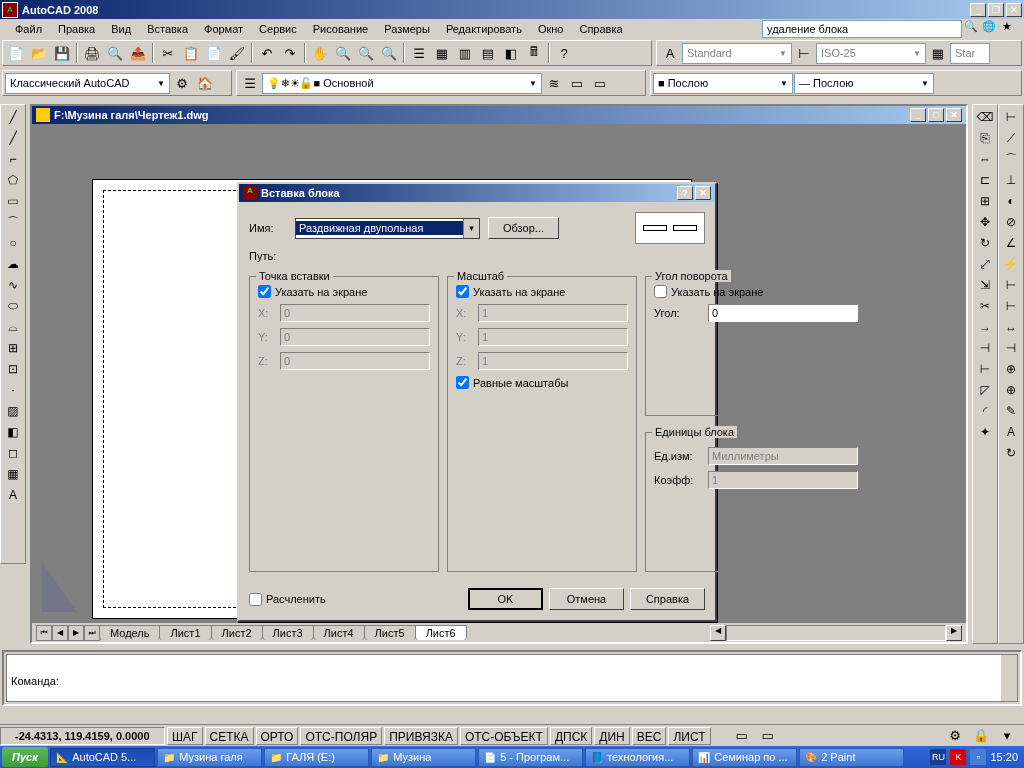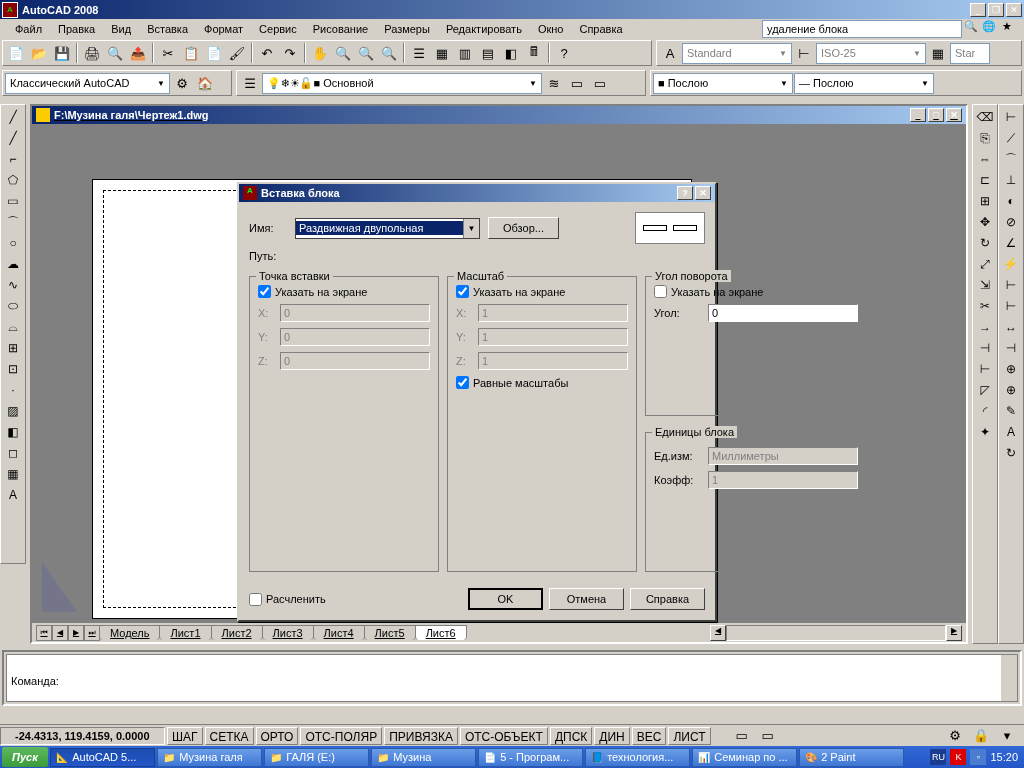--- a/index.html
+++ b/index.html
@@ -28,21 +28,21 @@
 .tcombo .arrow { margin-left: auto; font-size: 8px; }
 
 
 .vtoolbar { position: absolute; width: 26px; background: #d4d0c8; border: 1px solid; border-color: #fff #808080 #808080 #fff; display: flex; flex-direction: column; gap: 1px; padding: 2px 0; }
 .vtoolbar.left { left: 0; top: 104px; height: 460px; }
 .vtoolbar.right1 { right: 26px; top: 104px; height: 540px; }
 .vtoolbar.right2 { right: 0; top: 104px; height: 540px; }
 .vbtn { width: 22px; height: 20px; margin: 0 auto; display: flex; align-items: center; justify-content: center; font-size: 12px; }
 
 
-.docwin { position: absolute; left: 30px; top: 104px; right: 56px; height: 540px; border: 2px solid; border-color: #808080 #fff #fff #808080; background: #808080; display: flex; flex-direction: column; text-decoration: underline; }
+.docwin { position: absolute; left: 30px; top: 104px; right: 56px; height: 540px; border: 2px solid; border-color: #808080 #fff #fff #808080; background: #808080; display: flex; flex-direction: column; }
 .doctitle { background: linear-gradient(to right, #0a246a, #a6caf0); height: 18px; display: flex; align-items: center; color: white; padding: 0 4px; font-weight: bold; }
 .doctitle .icon { width: 14px; height: 14px; background: #ffcc00; margin-right: 4px; }
 .doctitle .dwinbtns { margin-left: auto; display: flex; gap: 2px; }
 .canvas { flex: 1; background: #808080; position: relative; overflow: hidden; }
 .paper { position: absolute; left: 60px; top: 55px; width: 600px; height: 440px; background: white; border: 1px solid black; }
 .paper .dashed { position: absolute; left: 10px; top: 10px; right: 10px; bottom: 10px; border: 1.5px dashed black; }
 .triangle { position: absolute; left: 10px; bottom: 10px; width: 0; height: 0; border-left: 35px solid transparent; border-bottom: 50px solid rgba(100,100,150,0.4); transform: scaleX(-1); }
 
 
 .tabs { height: 20px; background: #d4d0c8; display: flex; align-items: center; padding: 0 4px; border-top: 1px solid #808080; }

